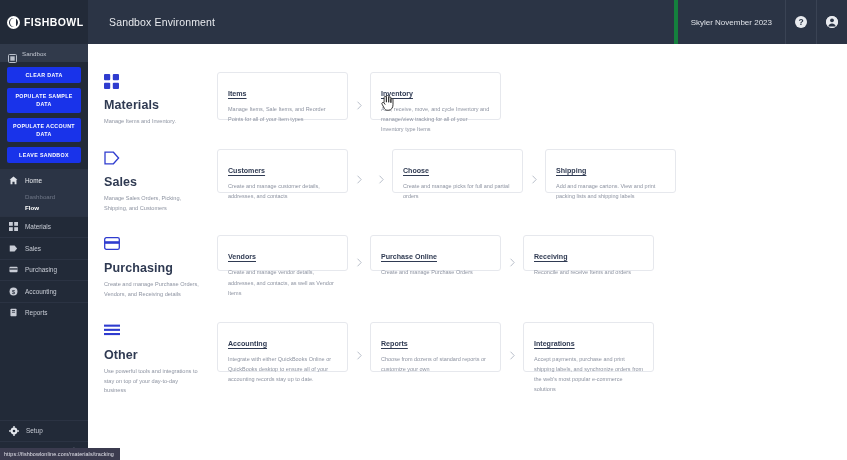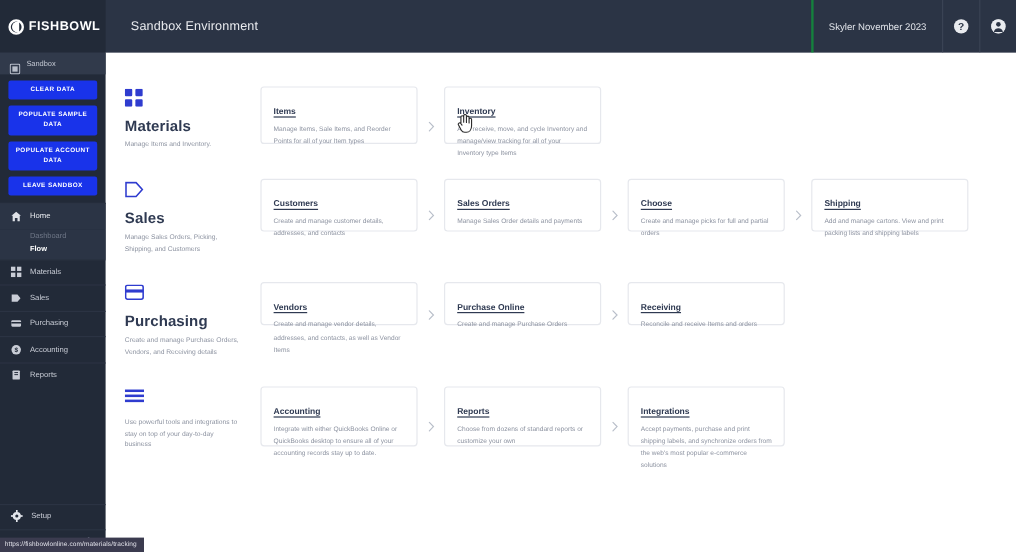--- a/index.html
+++ b/index.html
@@ -42,21 +42,21 @@
   }
   .topbar-title {
     flex: 1 1 auto; display: flex; align-items: center;
     padding-left: 21px;
     font-size: 10.5px; color: #e8eaee; letter-spacing: .15px;
   }
   .topbar-right { display: flex; align-items: stretch; }
   .topbar-user {
     display: flex; align-items: center; padding: 0 13px;
     font-size: 8px; color: #dfe2e8; white-space: nowrap;
-    border-left: 2px solid #15803d;
+    border-left: 4px solid #15803d;
   }
   .topbar-icon {
     width: 31px; display: flex; align-items: center; justify-content: center;
     border-left: 1px solid #3a4354;
   }
   .circ-icon {
     width: 12px; height: 12px; border-radius: 50%;
     background: #e9ebef; color: #2b3445;
     font-size: 8.5px; font-weight: bold;
     display: flex; align-items: center; justify-content: center;
@@ -379,24 +379,20 @@
         <div class="cards">
           <div class="card">
             <div class="card-title">Customers</div>
             <div class="card-desc">Create and manage customer details, addresses, and contacts</div>
           </div>
           <div class="arrow">
             <svg width="7" height="9" viewBox="0 0 7 9">
                 <path d="M1.8 1 5.2 4.5 1.8 8" fill="none" stroke="#b9bfca" stroke-width="1" stroke-linecap="round"></path>
               </svg>
           </div>
-          <div class="card">
-            <div class="card-title">Sales Orders</div>
-            <div class="card-desc">Manage Sales Order details and payments</div>
-          </div>
           <div class="arrow">
             <svg width="7" height="9" viewBox="0 0 7 9">
                 <path d="M1.8 1 5.2 4.5 1.8 8" fill="none" stroke="#b9bfca" stroke-width="1" stroke-linecap="round"></path>
               </svg>
           </div>
           <div class="card">
             <div class="card-title">Choose</div>
             <div class="card-desc">Create and manage picks for full and partial orders</div>
           </div>
           <div class="arrow">
@@ -450,20 +446,21 @@
 
       <div class="section row-other">
         <div class="sec-head">
           <div class="sec-ico">
             <svg width="16" height="12" viewBox="0 0 16 12">
                 <rect x="0" y="0.6" width="16" height="2.1" fill="#2f3ccf"></rect>
                 <rect x="0" y="4.8" width="16" height="2.1" fill="#2f3ccf"></rect>
                 <rect x="0" y="9" width="16" height="2.1" fill="#2f3ccf"></rect>
               </svg>
           </div>
+          <div class="sec-title">Other</div>
           <div class="sec-desc">Use powerful tools and integrations to stay on top of your day-to-day business</div>
         </div>
         <div class="cards">
           <div class="card">
             <div class="card-title">Accounting</div>
             <div class="card-desc">Integrate with either QuickBooks Online or QuickBooks desktop to ensure all of your accounting records stay up to date.</div>
           </div>
           <div class="arrow">
             <svg width="7" height="9" viewBox="0 0 7 9">
                 <path d="M1.8 1 5.2 4.5 1.8 8" fill="none" stroke="#b9bfca" stroke-width="1" stroke-linecap="round"></path>

